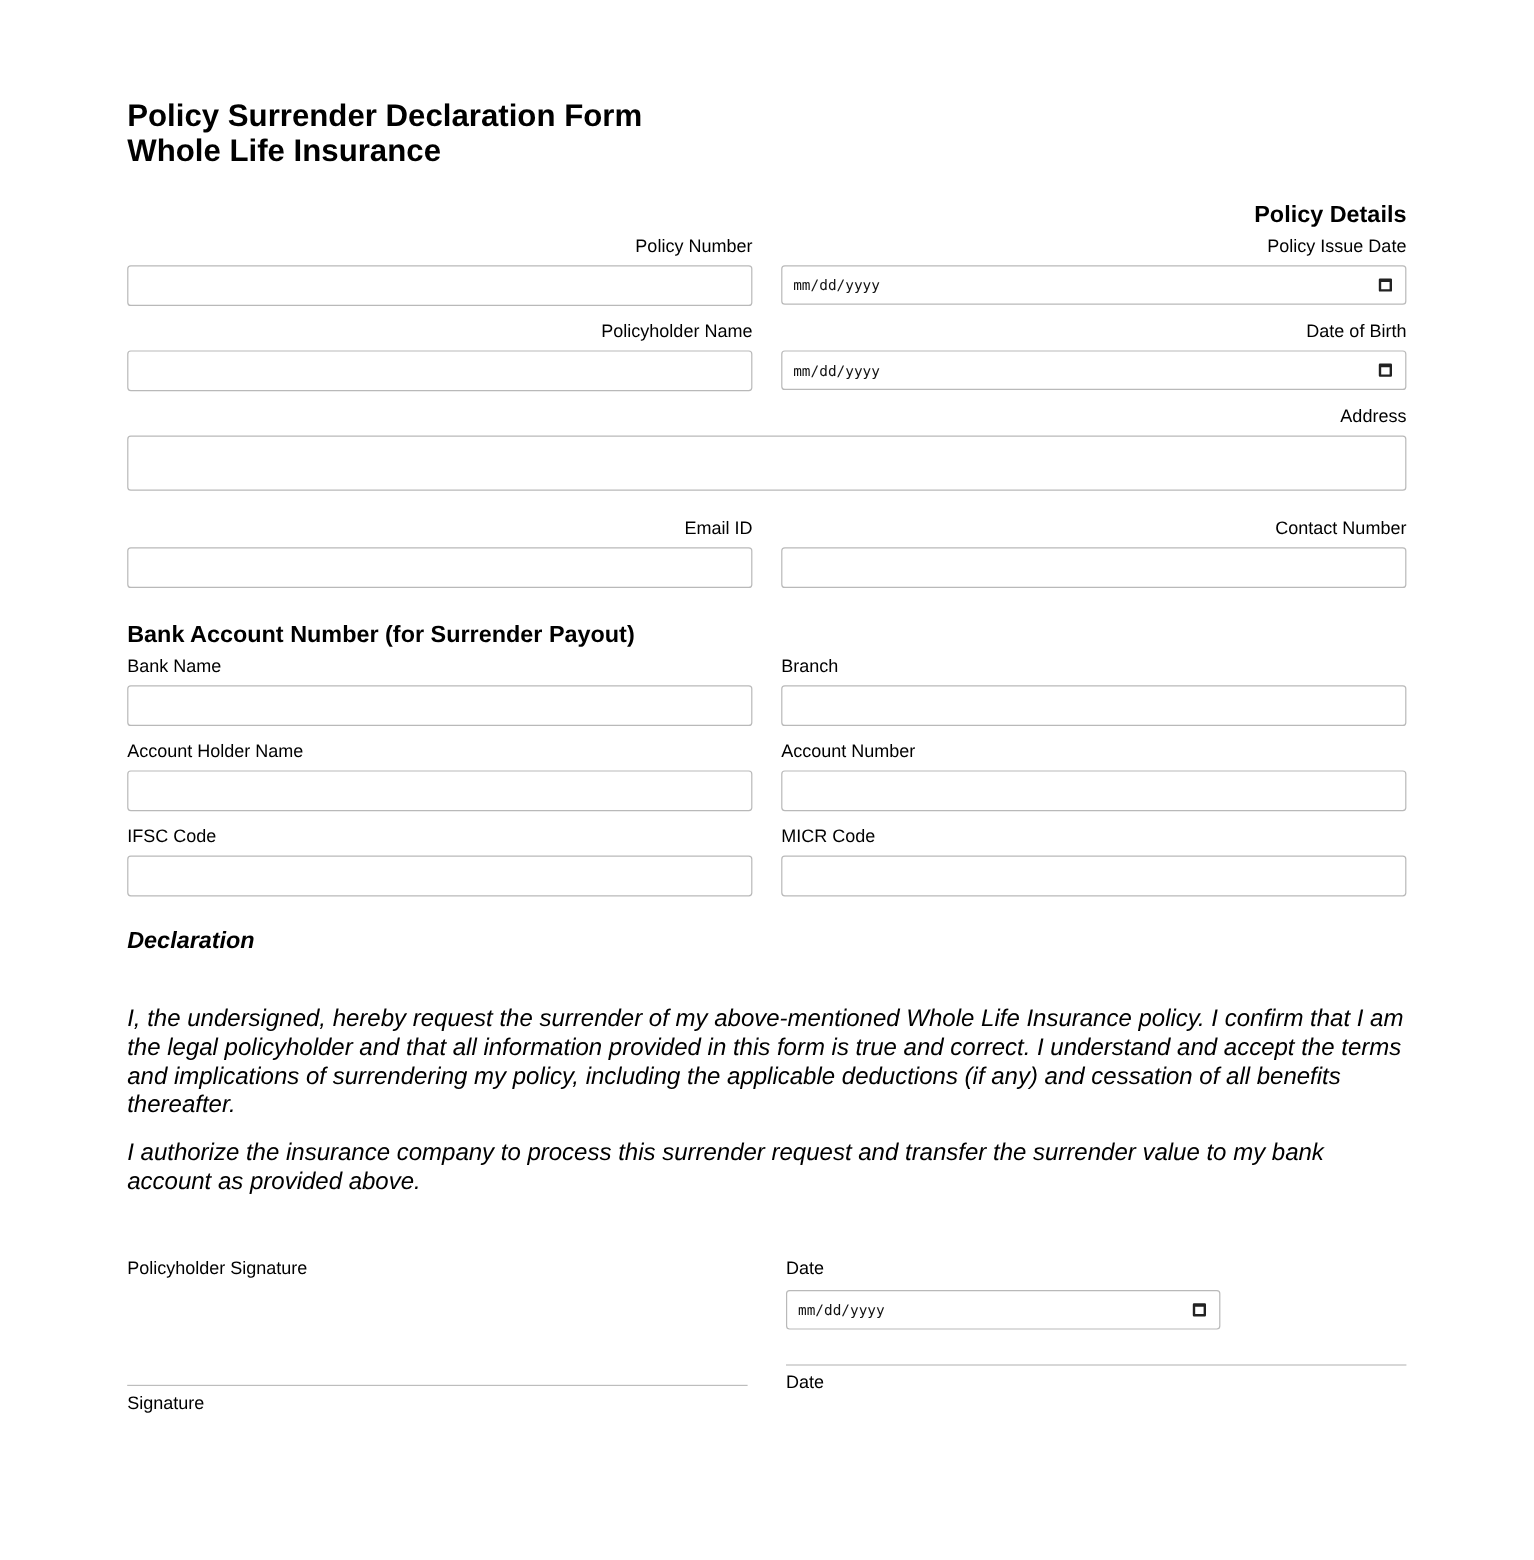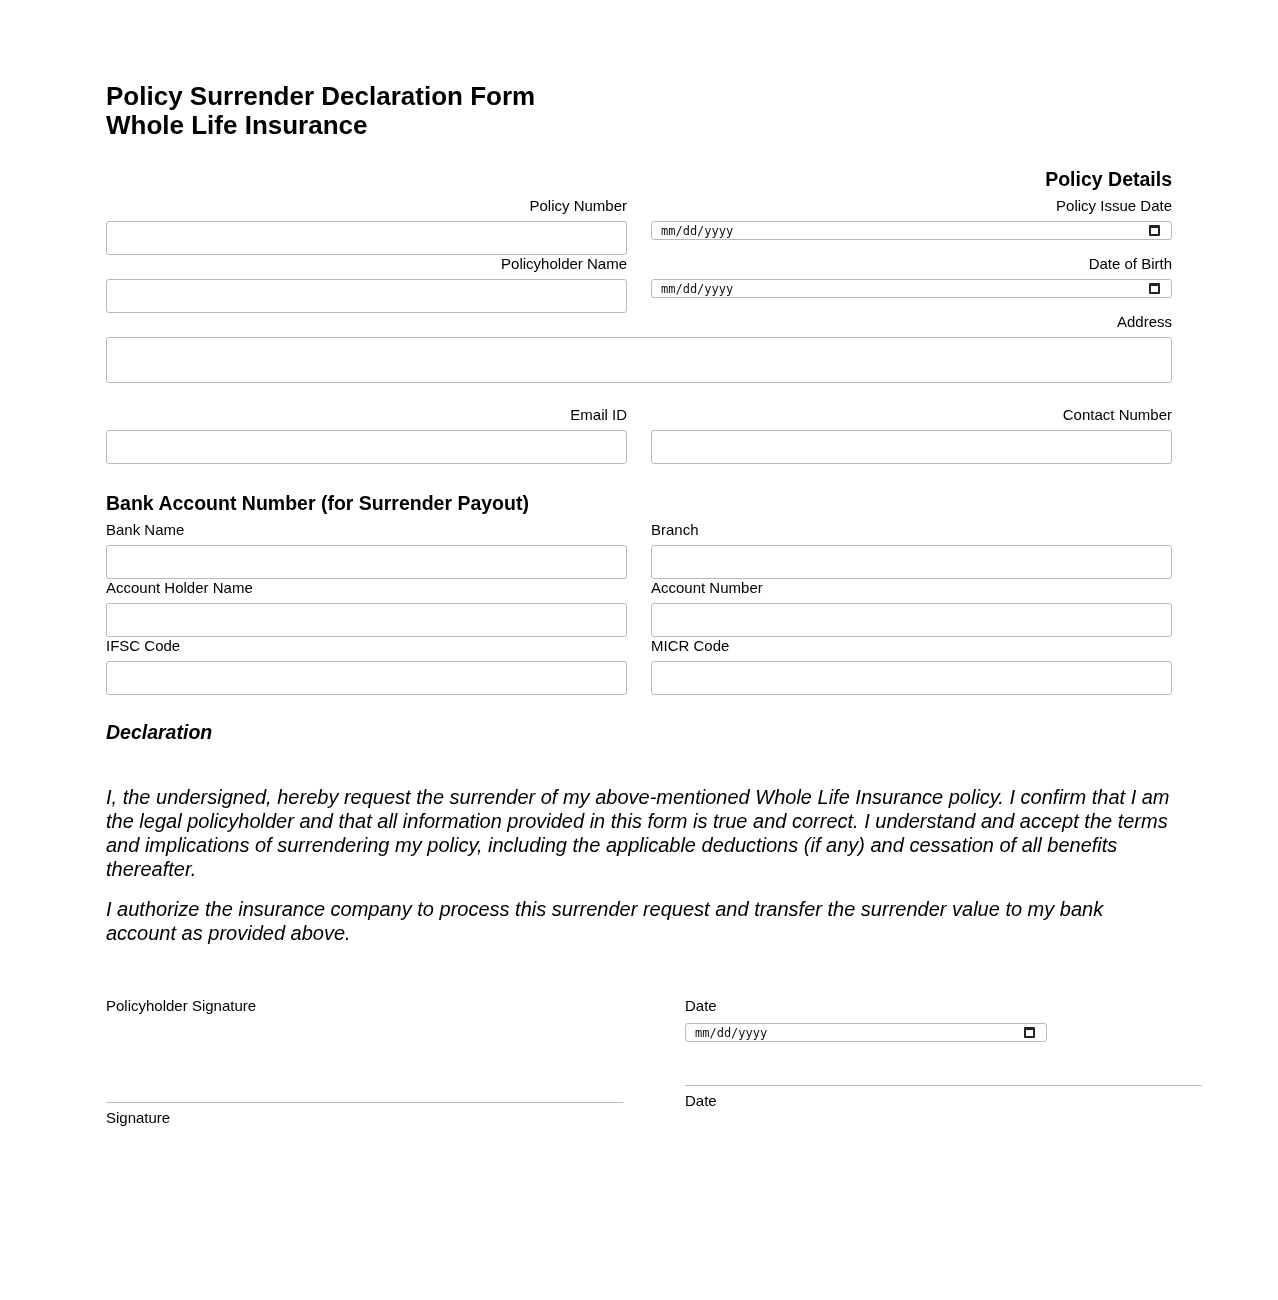--- a/index.html
+++ b/index.html
@@ -30,40 +30,40 @@
       line-height: 24px;
     }
     .sec-policy { margin-top: 27px; text-align: right; }
     .sec-bank { margin-top: 27px; }
     .sec-decl { margin-top: 25px; font-style: italic; }
     .grid {
       display: grid;
       grid-template-columns: 521px 521px;
       column-gap: 24px;
     }
-    .row { }
+    .row { margin-top: 13px; }
     .row.first { margin-top: 6px; }
     label.lbl {
       display: block;
       font-size: 15px;
       line-height: 18px;
       margin-bottom: 6px;
     }
     .input {
       display: block;
       width: 100%;
       height: 34px;
       border: 1px solid #b9b9b9;
       border-radius: 3px;
       background: #fff;
       position: relative;
     }
     .textarea { height: 46px; }
     .date-input {
-      height: 19px;
+      height: 33px;
       font-family: "DejaVu Sans Mono", "Liberation Mono", monospace;
       font-size: 12px;
       padding-left: 9px;
       display: flex;
       align-items: center;
       color: #111;
     }
     .cal-icon {
       position: absolute;
       right: 11px;
@@ -84,21 +84,21 @@
     .sig-area {
       position: relative;
       margin-top: 52px;
       height: 150px;
     }
     .sig-col {
       position: absolute;
       top: 0;
     }
     .sig-left { left: 0; width: 517px; }
-    .sig-right { left: 579px; width: 517px; }
+    .sig-right { left: 549px; width: 517px; }
     .sig-line {
       position: absolute;
       left: 0;
       right: 0;
       border-top: 1px solid #bdbdbd;
     }
     .sig-caption {
       position: absolute;
       left: 0;
       font-size: 15px;

